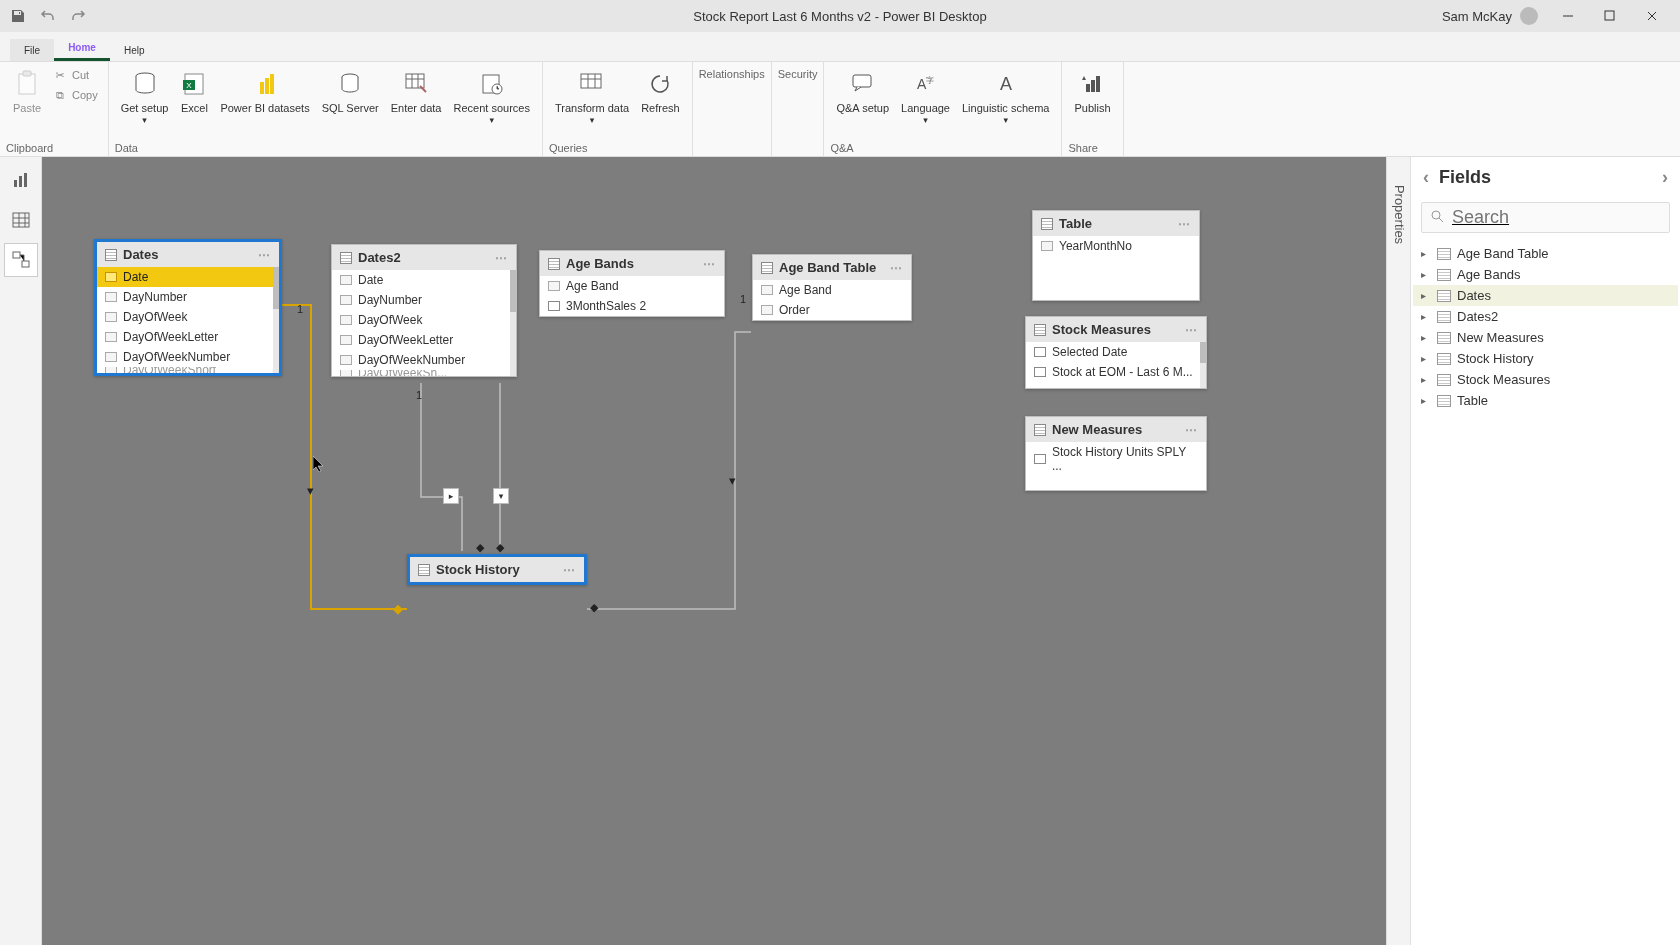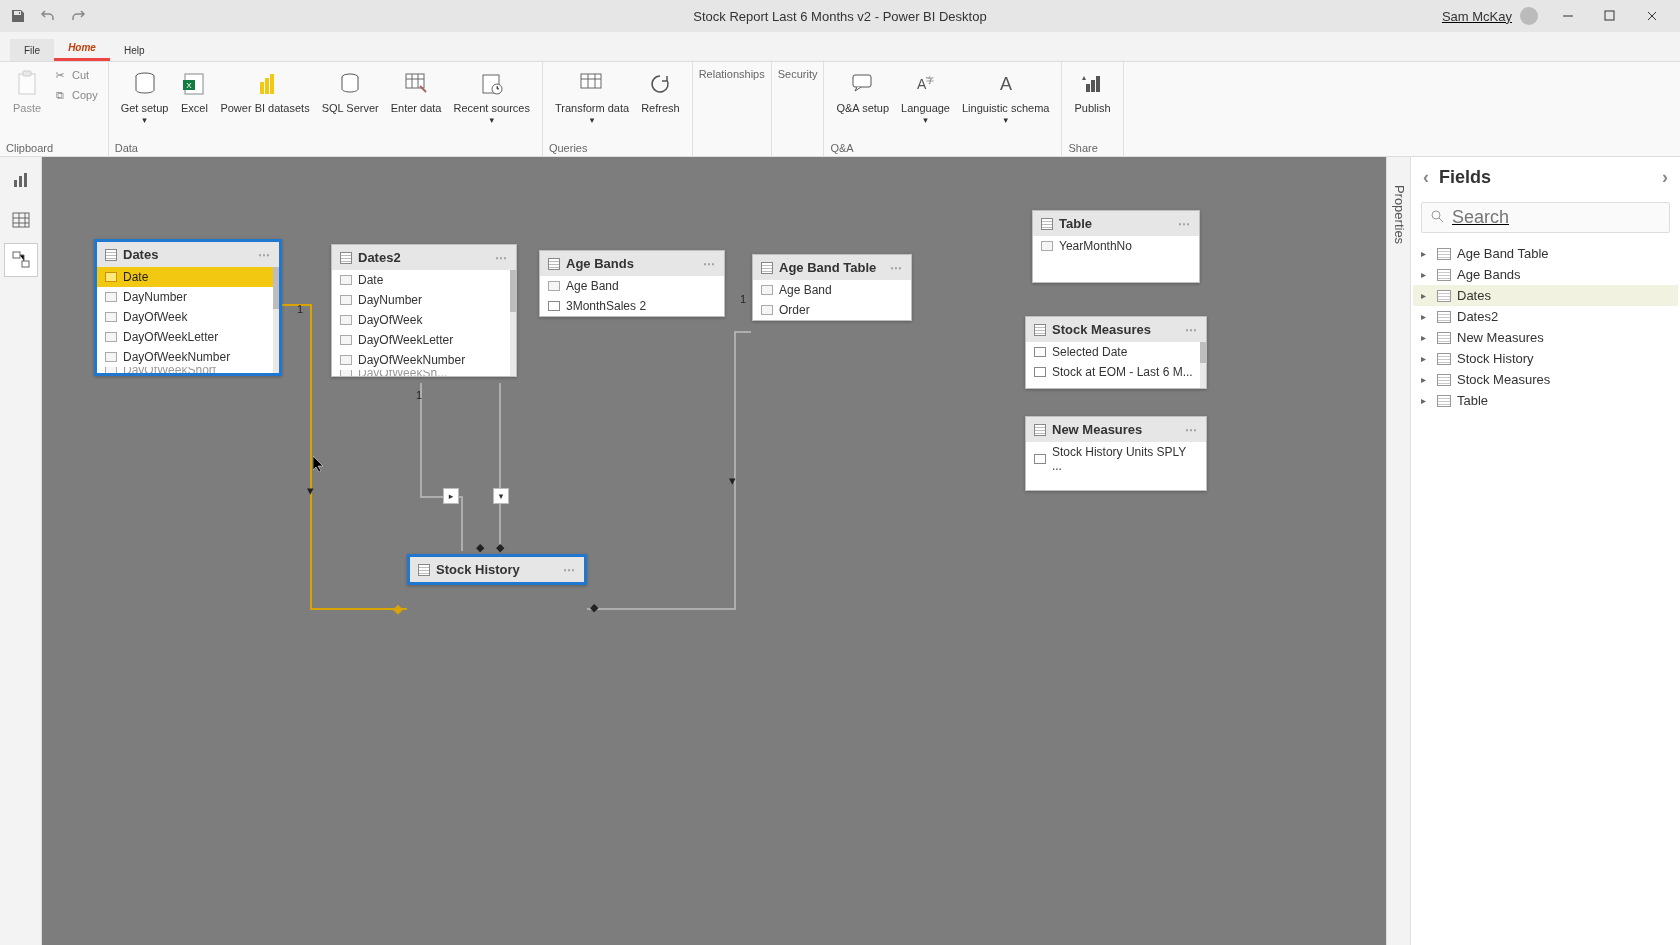--- a/index.html
+++ b/index.html
@@ -3,31 +3,31 @@
 <meta charset="utf-8">
 <style>
 * { margin: 0; padding: 0; box-sizing: border-box; font-family: "Segoe UI", Arial, sans-serif; }
 html, body { width: 1680px; height: 945px; overflow: hidden; background: #fff; }
 
 
 .titlebar { height: 32px; background: #e6e6e6; display: flex; align-items: center; padding: 8px 10px; position: relative; }
 .titlebar .qat { display: flex; gap: 14px; align-items: center; }
 .titlebar .icon-btn { width: 16px; height: 16px; color: #555; display: flex; align-items: center; justify-content: center; }
 .titlebar .title { position: absolute; left: 50%; transform: translateX(-50%); font-size: 13px; color: #333; }
-.titlebar .right { margin-left: auto; display: flex; align-items: center; gap: 12px; text-decoration: underline; }
+.titlebar .right { margin-left: auto; display: flex; align-items: center; gap: 12px; }
 .titlebar .user { display: flex; align-items: center; gap: 8px; font-size: 13px; color: #333; }
 .titlebar .avatar { width: 18px; height: 18px; border-radius: 50%; background: #bbb; }
 .titlebar .win-btns { display: flex; gap: 6px; }
 .titlebar .win-btn { width: 36px; height: 22px; display: flex; align-items: center; justify-content: center; color: #444; }
 
 
 .menu { height: 30px; background: #f3f3f3; display: flex; align-items: flex-end; padding-left: 10px; border-bottom: 1px solid #ddd; }
 .menu-tab { padding: 6px 14px 5px; font-size: 10px; color: #333; cursor: pointer; }
 .menu-tab.file { background: #e6e6e6; }
-.menu-tab.active { color: #c2410c; border-bottom: 3px solid #ef4444; font-weight: 600; font-style: italic; }
+.menu-tab.active { color: #8b5cf6; border-bottom: 3px solid #14532d; font-weight: 600; }
 
 
 .ribbon { height: 95px; background: #f9f9f9; border-bottom: 1px solid #ddd; display: flex; }
 .ribbon-group { border-right: 1px solid #e0e0e0; display: flex; flex-direction: column; padding: 4px 6px 2px; }
 .ribbon-group .buttons { display: flex; align-items: flex-start; flex: 1; }
 .ribbon-group .group-label { font-size: 11px; color: #666; text-align: left; padding-top: 2px; }
 .rb { display: flex; flex-direction: column; align-items: center; justify-content: flex-start; padding: 4px 6px; font-size: 11px; color: #333; text-align: center; min-width: 42px; line-height: 1.2; }
 .rb .icon { width: 28px; height: 28px; margin-bottom: 4px; display: flex; align-items: center; justify-content: center; }
 .rb.small { min-width: 30px; }
 .rb-stack { display: flex; flex-direction: column; justify-content: center; gap: 2px; }
@@ -467,21 +467,21 @@
           </div>
       </div>
     </div>
 
     <div class="tbl" style="left:990px;top:53px;width:168px">
       <div class="tbl-hdr">
           <span class="ti"></span>
           <span>Table</span>
           <span class="more">⋯</span>
         </div>
-      <div style="padding-bottom:26px">
+      <div style="padding-bottom:44px">
         <div class="fld">
             <span class="fi"></span>
             <span>YearMonthNo</span>
           </div>
       </div>
     </div>
 
     <div class="tbl" style="left:983px;top:159px;width:182px">
       <div class="tbl-hdr">
           <span class="ti"></span>

